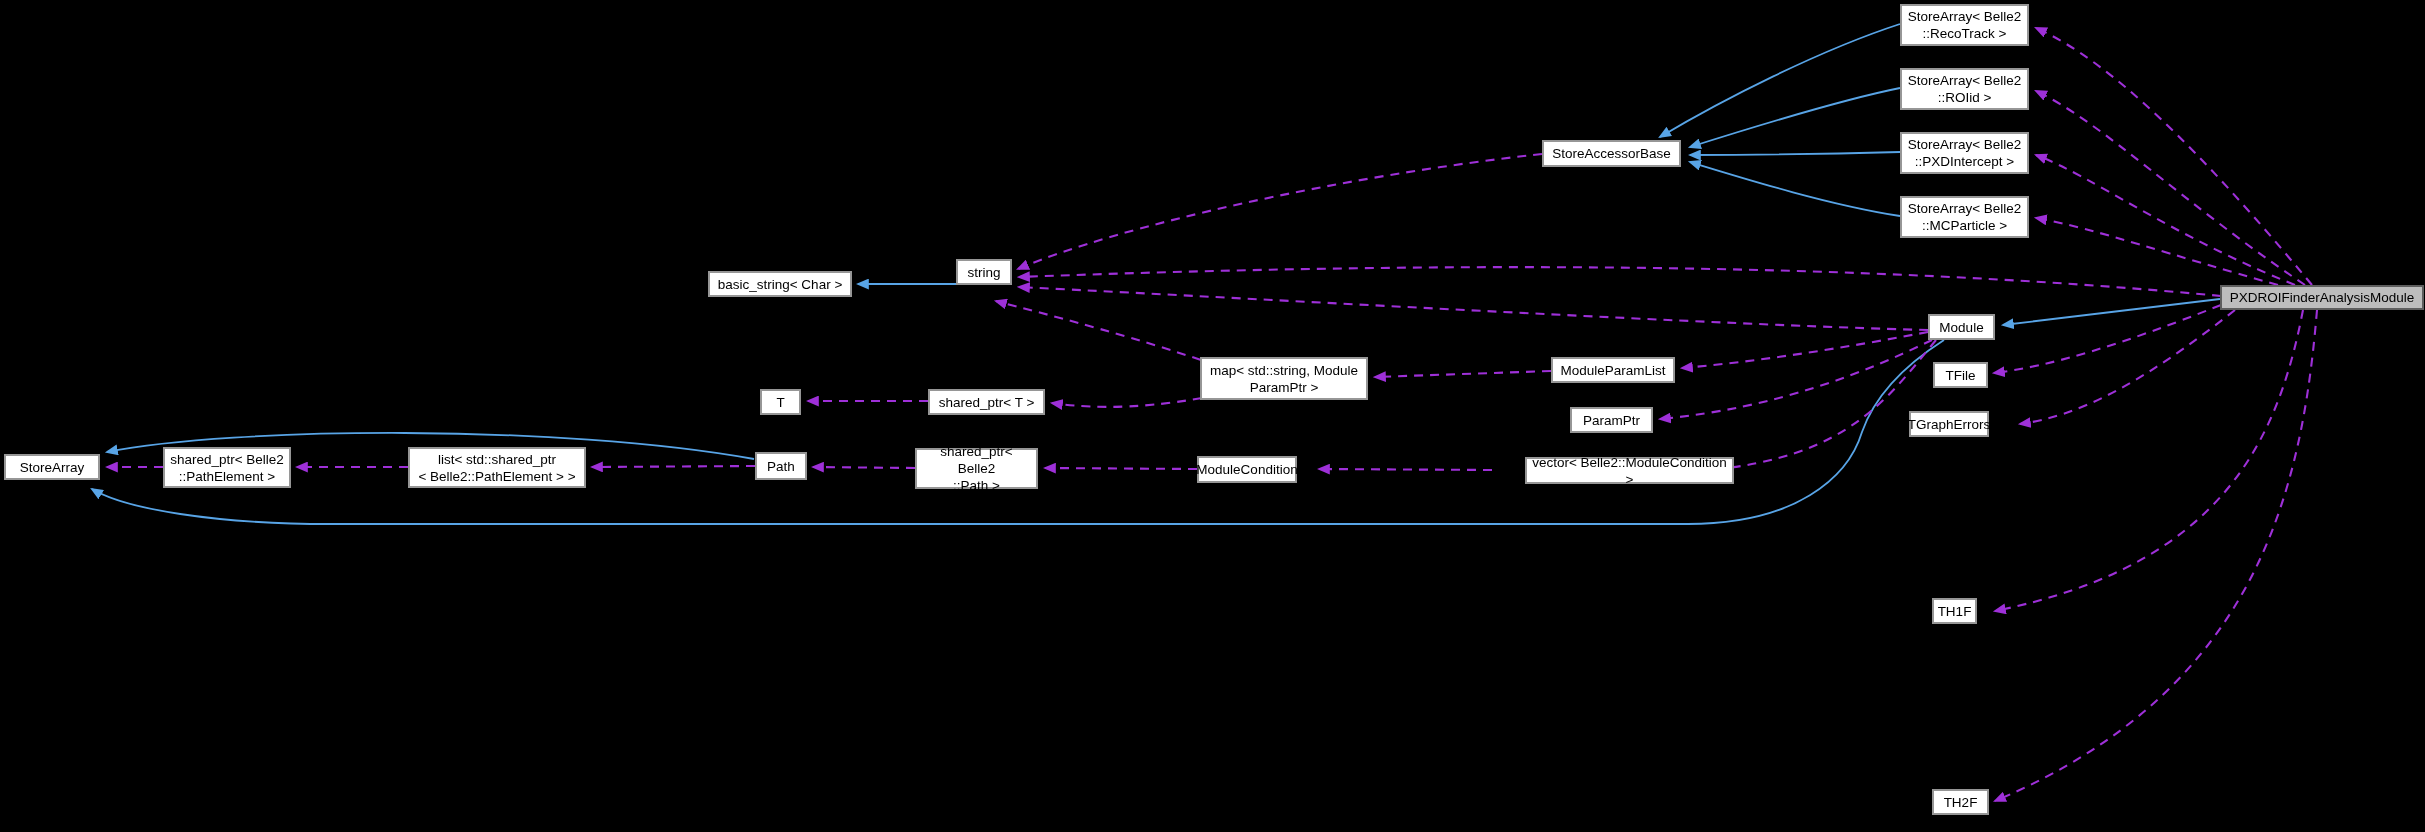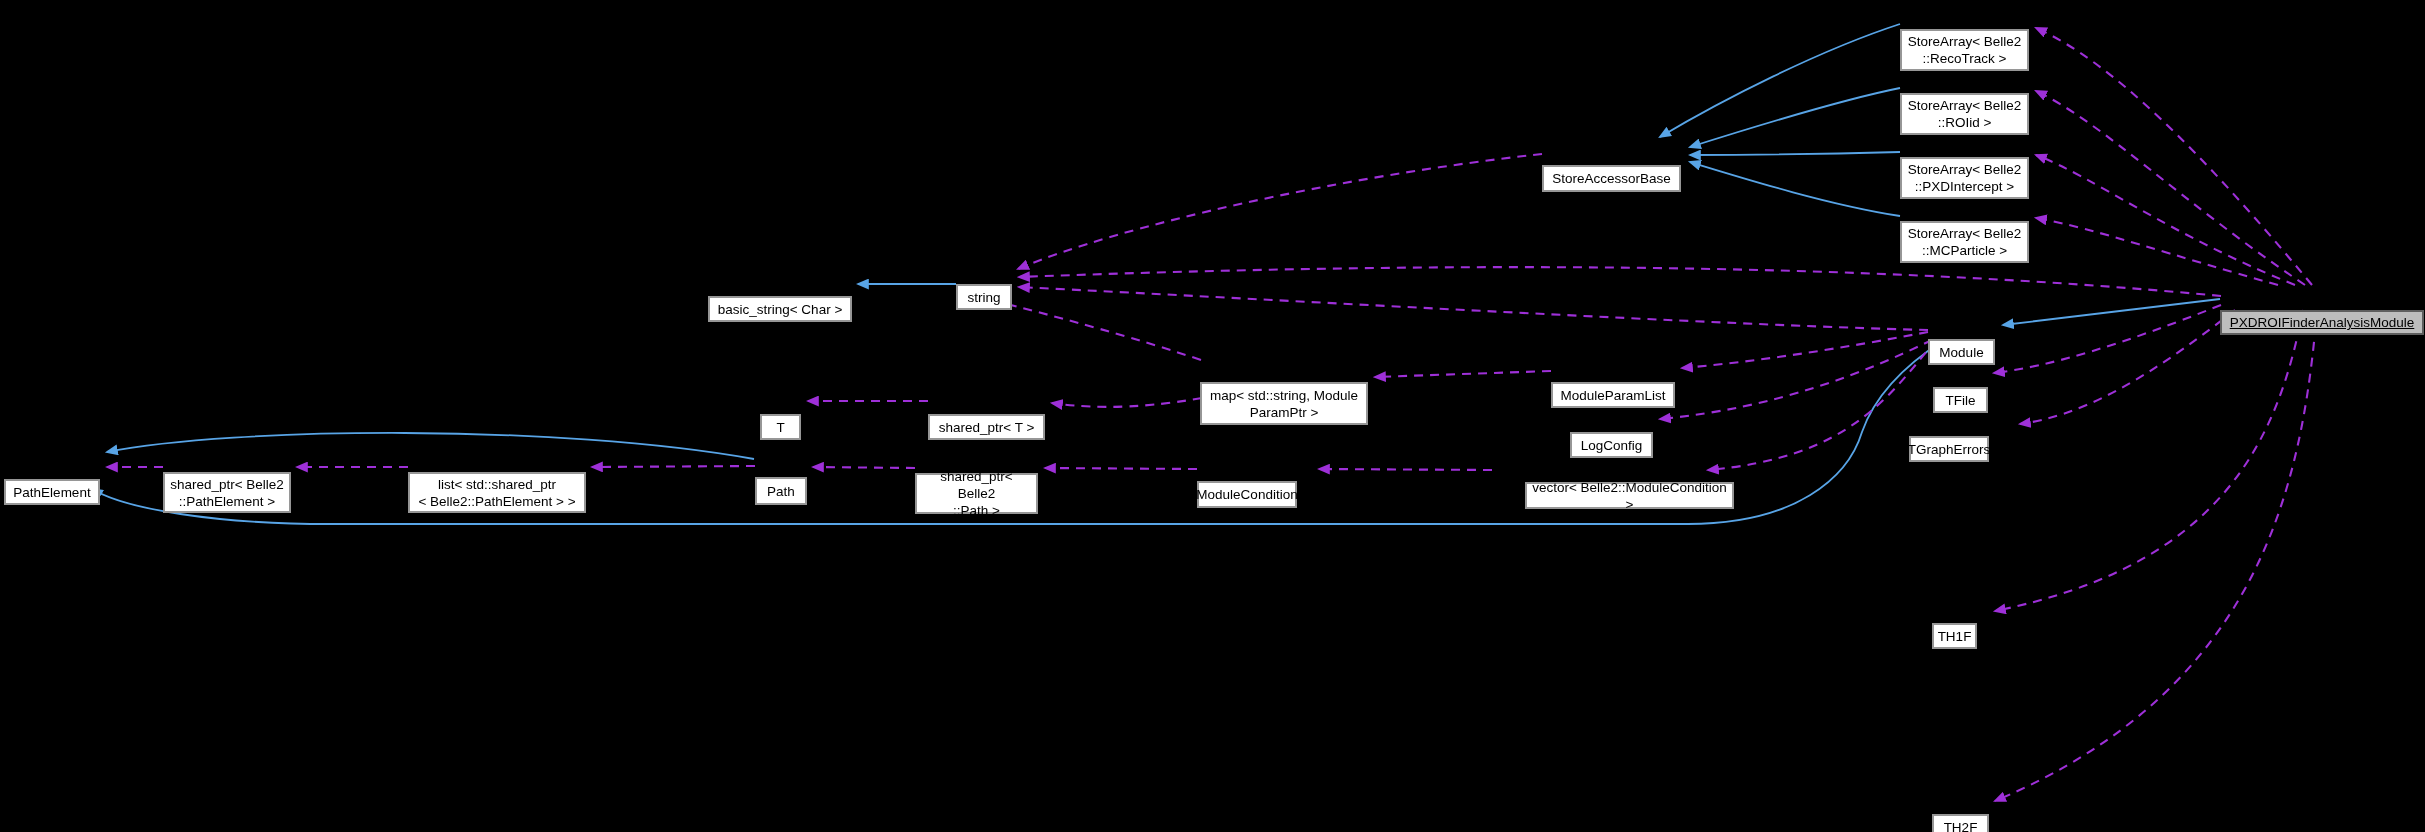--- a/index.html
+++ b/index.html
@@ -31,26 +31,24 @@
     background:var(--node-fill);
     border:2px solid var(--node-border);
     color:var(--node-text);
     font-size:13.5px;
     line-height:17px;
     display:flex;align-items:center;justify-content:center;
     text-align:center;
     white-space:pre-line;
     padding:1px 4px;
     cursor:pointer;
-    margin-top:25px;
   }
   .node.highlight{
     background:var(--highlight-fill);
     border-color:var(--highlight-border);
-    text-decoration:underline;
   }
 </style>
 </head>
 <body>
 
 <div id="canvas">
 
   <svg id="edges" viewBox="0 0 2425 832">
     <defs>
       <marker id="ah-i" viewBox="0 0 12 10" refX="10" refY="5" markerWidth="13" markerHeight="11" markerUnits="userSpaceOnUse" orient="auto">
@@ -89,38 +87,38 @@
     <path class="edge-u" d="M 2312 285 C 2200 150 2112 62 2036 28" marker-end="url(#ah-u)"></path>
     <path class="edge-u" d="M 2305 285 C 2185 205 2102 122 2036 91" marker-end="url(#ah-u)"></path>
     <path class="edge-u" d="M 2295 285 C 2170 235 2092 176 2036 155" marker-end="url(#ah-u)"></path>
     <path class="edge-u" d="M 2278 285 C 2170 255 2097 229 2036 218" marker-end="url(#ah-u)"></path>
     <path class="edge-u" d="M 2221 305 C 2120 345 2052 366 1994 373" marker-end="url(#ah-u)"></path>
     <path class="edge-u" d="M 2235 310 C 2140 385 2078 416 2020 424" marker-end="url(#ah-u)"></path>
     <path class="edge-u" d="M 2303 310 C 2278 440 2222 565 1995 611" marker-end="url(#ah-u)"></path>
     <path class="edge-u" d="M 2317 310 C 2302 490 2258 690 1995 801" marker-end="url(#ah-u)"></path>
   </svg>
 
-  <div class="node" style="left:4px;top:454px;width:96px;height:26px">PathElement</div>
+  <div class="node" style="left:4px;top:454px;width:96px;height:26px">StoreArray</div>
   <div class="node" style="left:163px;top:447px;width:128px;height:41px">shared_ptr&lt; Belle2
 ::PathElement &gt;</div>
   <div class="node" style="left:408px;top:447px;width:178px;height:41px">list&lt; std::shared_ptr
 &lt; Belle2::PathElement &gt; &gt;</div>
   <div class="node" style="left:755px;top:452px;width:52px;height:28px">Path</div>
   <div class="node" style="left:915px;top:448px;width:123px;height:41px">shared_ptr&lt; Belle2
 ::Path &gt;</div>
   <div class="node" style="left:1197px;top:456px;width:100px;height:27px">ModuleCondition</div>
   <div class="node" style="left:1525px;top:457px;width:209px;height:27px">vector&lt; Belle2::ModuleCondition &gt;</div>
   <div class="node" style="left:708px;top:271px;width:144px;height:26px">basic_string&lt; Char &gt;</div>
   <div class="node" style="left:956px;top:259px;width:56px;height:26px">string</div>
   <div class="node" style="left:760px;top:389px;width:41px;height:26px">T</div>
   <div class="node" style="left:928px;top:389px;width:117px;height:26px">shared_ptr&lt; T &gt;</div>
   <div class="node" style="left:1200px;top:357px;width:168px;height:43px">map&lt; std::string, Module
 ParamPtr &gt;</div>
   <div class="node" style="left:1551px;top:357px;width:124px;height:26px">ModuleParamList</div>
-  <div class="node" style="left:1570px;top:407px;width:83px;height:26px">LogConfig</div>
+  <div class="node" style="left:1570px;top:407px;width:83px;height:26px">ParamPtr</div>
   <div class="node" style="left:1542px;top:140px;width:139px;height:27px">StoreAccessorBase</div>
   <div class="node" style="left:1900px;top:4px;width:129px;height:42px">StoreArray&lt; Belle2
 ::RecoTrack &gt;</div>
   <div class="node" style="left:1900px;top:68px;width:129px;height:42px">StoreArray&lt; Belle2
 ::ROIid &gt;</div>
   <div class="node" style="left:1900px;top:132px;width:129px;height:42px">StoreArray&lt; Belle2
 ::PXDIntercept &gt;</div>
   <div class="node" style="left:1900px;top:196px;width:129px;height:42px">StoreArray&lt; Belle2
 ::MCParticle &gt;</div>
   <div class="node" style="left:1928px;top:314px;width:67px;height:26px">Module</div>

